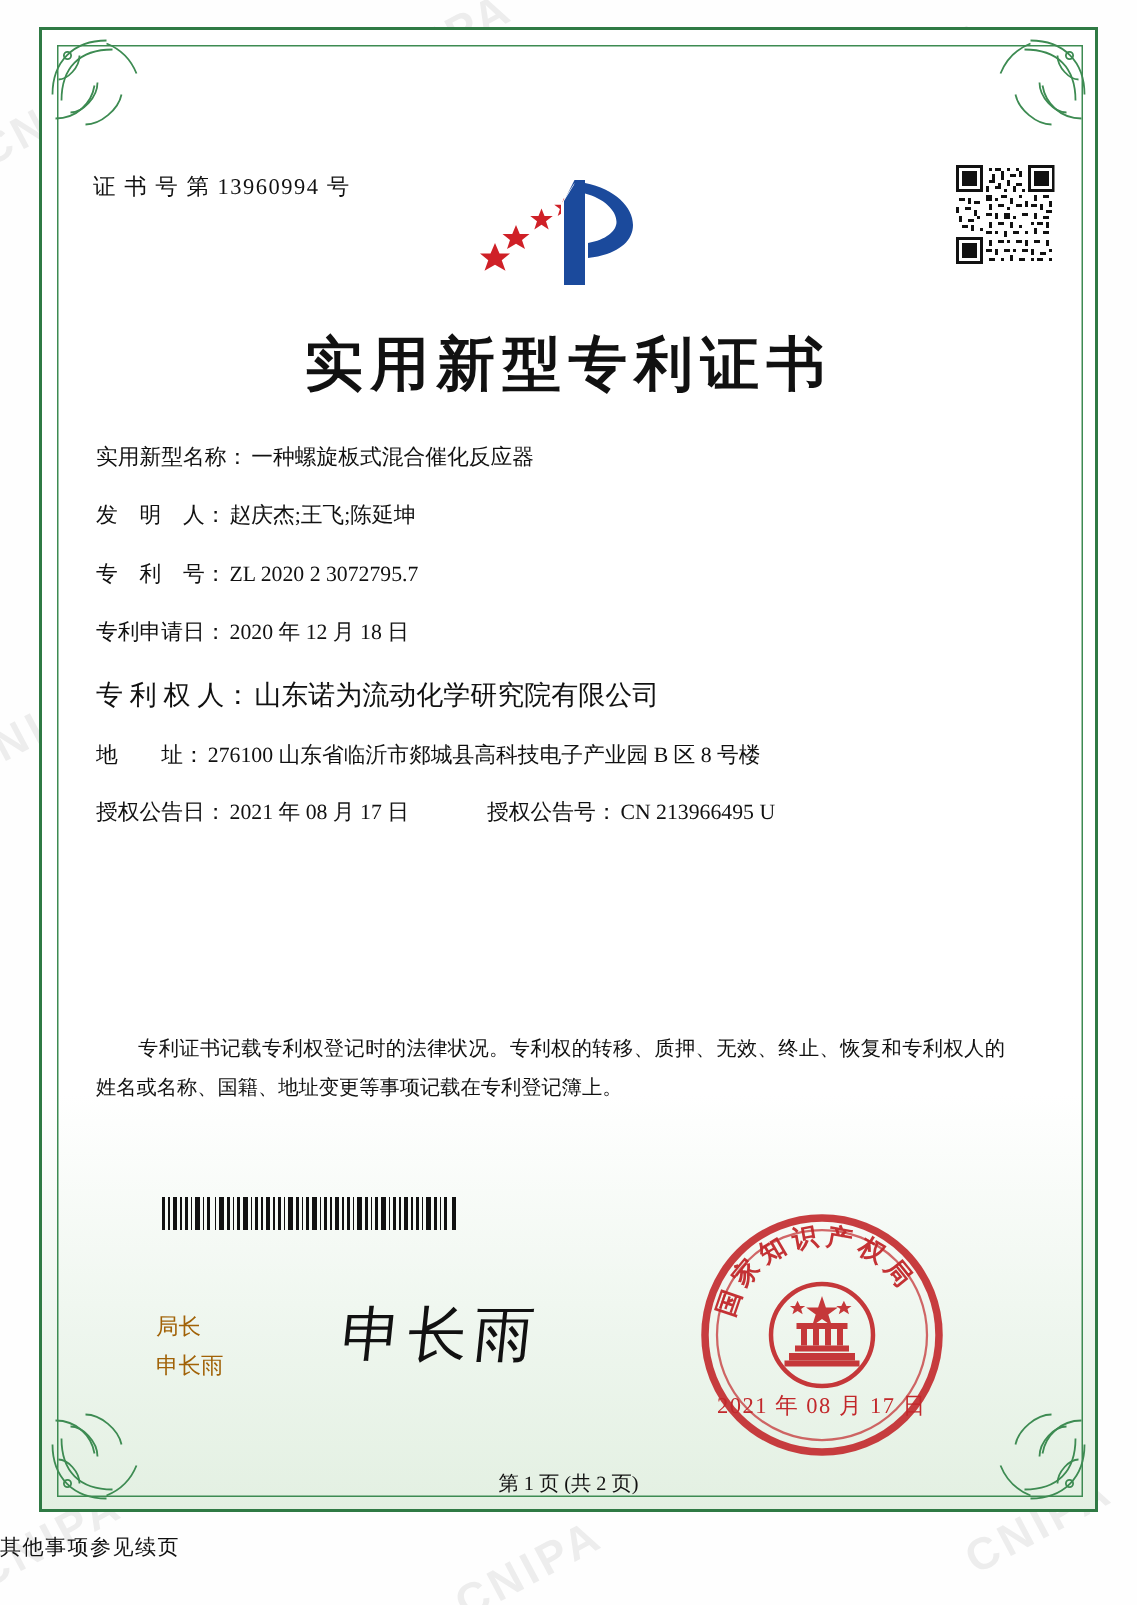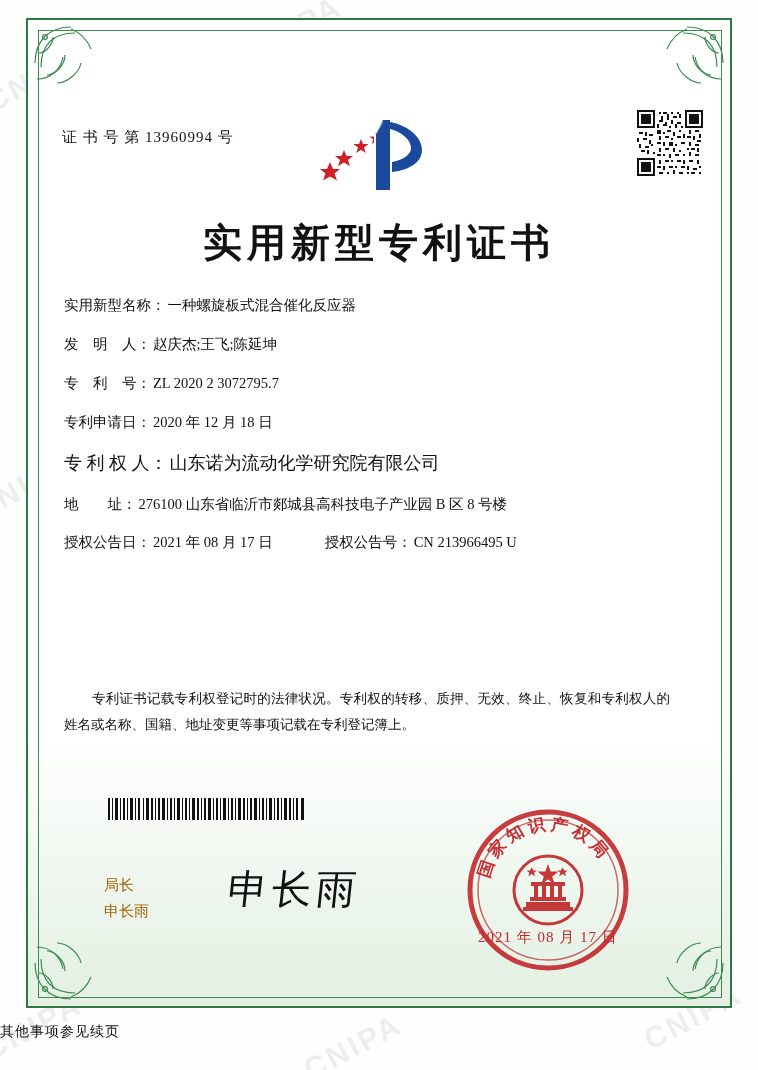--- a/index.html
+++ b/index.html
@@ -72,21 +72,21 @@
   .corner svg { display: block; }
   .c-tl { left: 3px;   top: 3px; }
   .c-tr { right: 3px;  top: 3px;  transform: scaleX(-1); }
   .c-bl { left: 3px;   bottom: 3px; transform: scaleY(-1); }
   .c-br { right: 3px;  bottom: 3px; transform: scale(-1,-1); }
 
   
   .cert-no {
     position: absolute;
     left: 62px;
-    top: 128px;
+    top: 115px;
     font-size: 15px;
     letter-spacing: 1px;
     color: #111;
   }
 
   .logo {
     position: absolute;
     left: 316px;
     top: 110px;
     width: 120px;
@@ -561,15 +561,16 @@
         </g>
       </g>
 
       <g fill="#c2282b" font-family="'Liberation Serif', serif" font-size="17" font-weight="bold" opacity="0.95">
         <text><textPath href="#arcTop" startOffset="6%">国 家 知 识 产 权 局</textPath></text>
       </g>
     </svg>
   </div>
   <div class="seal-date">2021 年 08 月 17 日</div>
 
+  <div class="page-num">第 1 页 (共 2 页)</div>
   <div class="note">其他事项参见续页</div>
 
 </div>
 
 </body></html>

